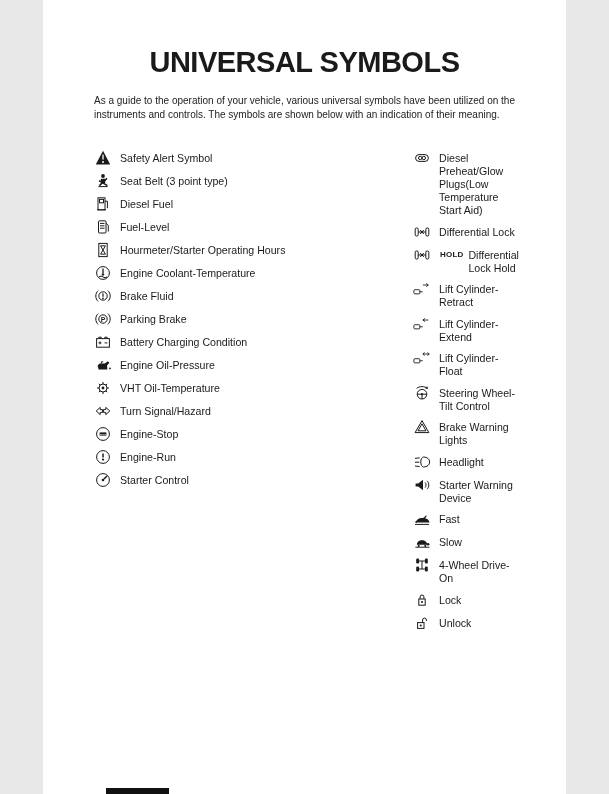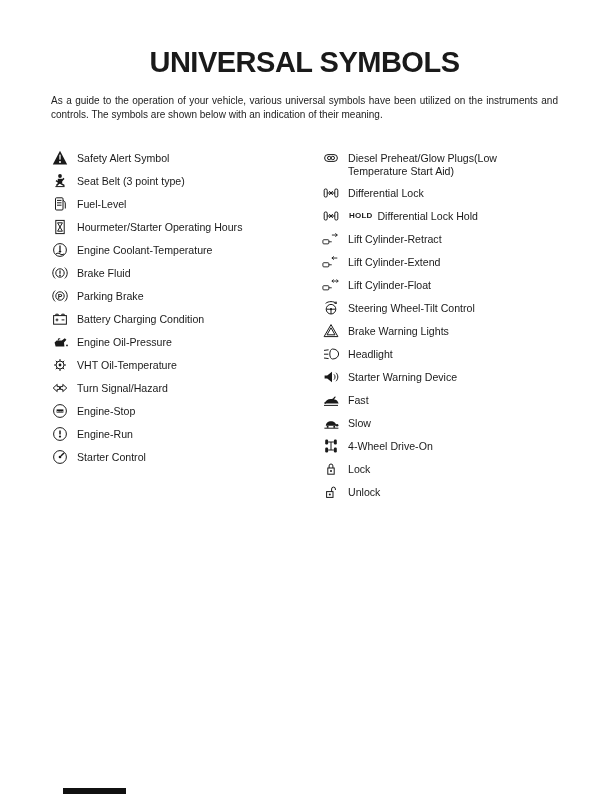--- a/index.html
+++ b/index.html
@@ -1,18 +1,18 @@
 <!DOCTYPE html>
 <html><head>
 <meta charset="utf-8">
 <style>
   html,body{margin:0;padding:0;background:#e8e8e8;}
   .page{
     position:relative;
-    width:609px;height:794px;
+    width:523px;height:794px;
     margin:0 auto;
     background:#ffffff;
     font-family:"Liberation Sans",sans-serif;
     color:#1a1a1a;
     overflow:hidden;
   }
   .title{
     margin:46px 0 15px 0;
     text-align:center;
     font-size:29px;
@@ -23,20 +23,21 @@
   .intro{
     margin:0 51px;
     font-size:10px;
     line-height:13.5px;
     text-align:justify;
     color:#222;
   }
   .columns{
     display:flex;
     margin:29px 51px 0 51px;
+    gap:48px;
   }
   .col-left{flex:0 0 271px;width:271px;}
   .col-right{flex:1;min-width:0;}
   .sym-row{
     display:flex;
     align-items:flex-start;
     margin-bottom:6.5px;
     min-height:16.5px;
   }
   .sym-icon{
@@ -261,20 +262,29 @@
   <div class="sym-row">
     <span class="sym-icon">
             <svg width="18" height="16">
               <use href="#seat-belt-3pt-icon" xlink:href="#seat-belt-3pt-icon"></use>
             </svg>
           </span>
 
     <span class="sym-label">Seat Belt (3 point type)</span>
   </div>
 
+  <div class="sym-row">
+    <span class="sym-icon">
+            <svg width="18" height="16">
+              <use href="#diesel-fuel-icon" xlink:href="#diesel-fuel-icon"></use>
+            </svg>
+          </span>
+
+    <span class="sym-label">Diesel Fuel</span>
+  </div>
 
   <div class="sym-row">
     <span class="sym-icon">
             <svg width="18" height="16">
               <use href="#fuel-level-icon" xlink:href="#fuel-level-icon"></use>
             </svg>
           </span>
 
     <span class="sym-label">Fuel-Level</span>
   </div>

